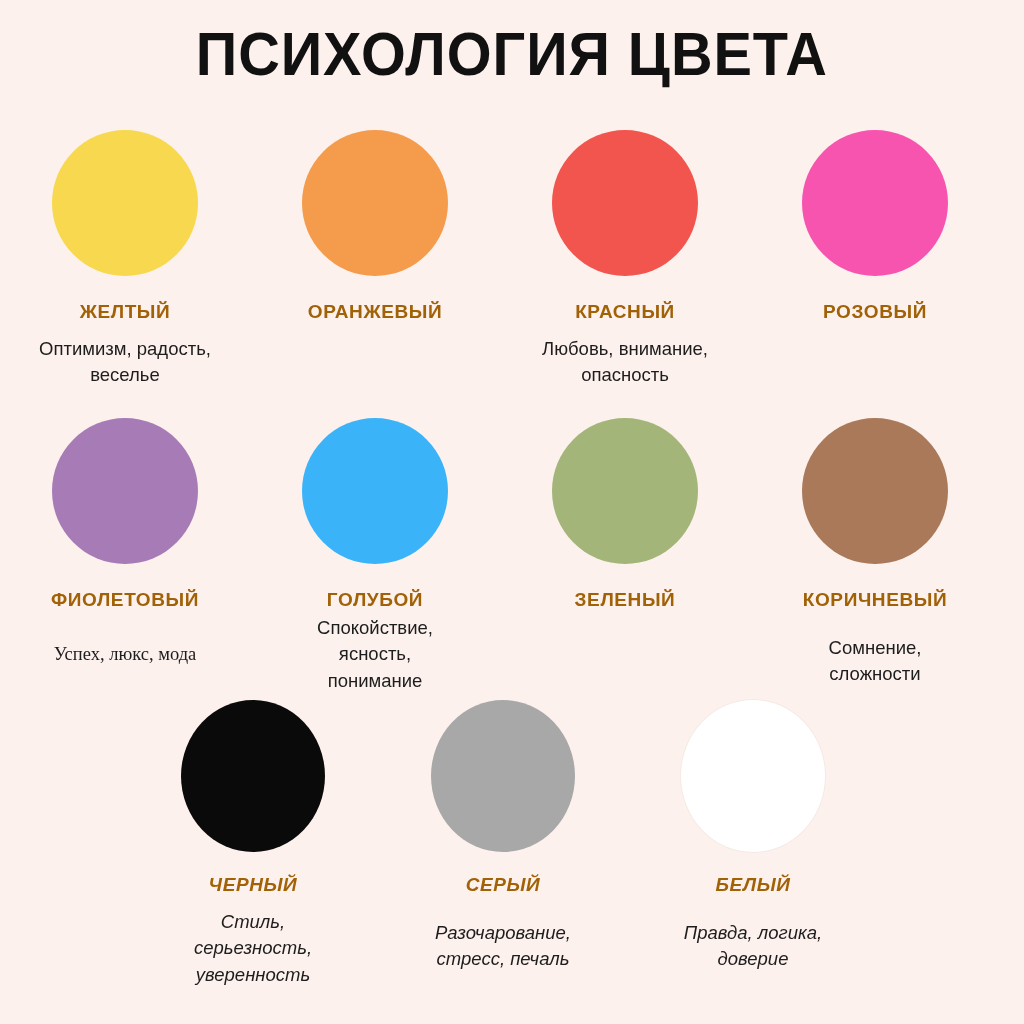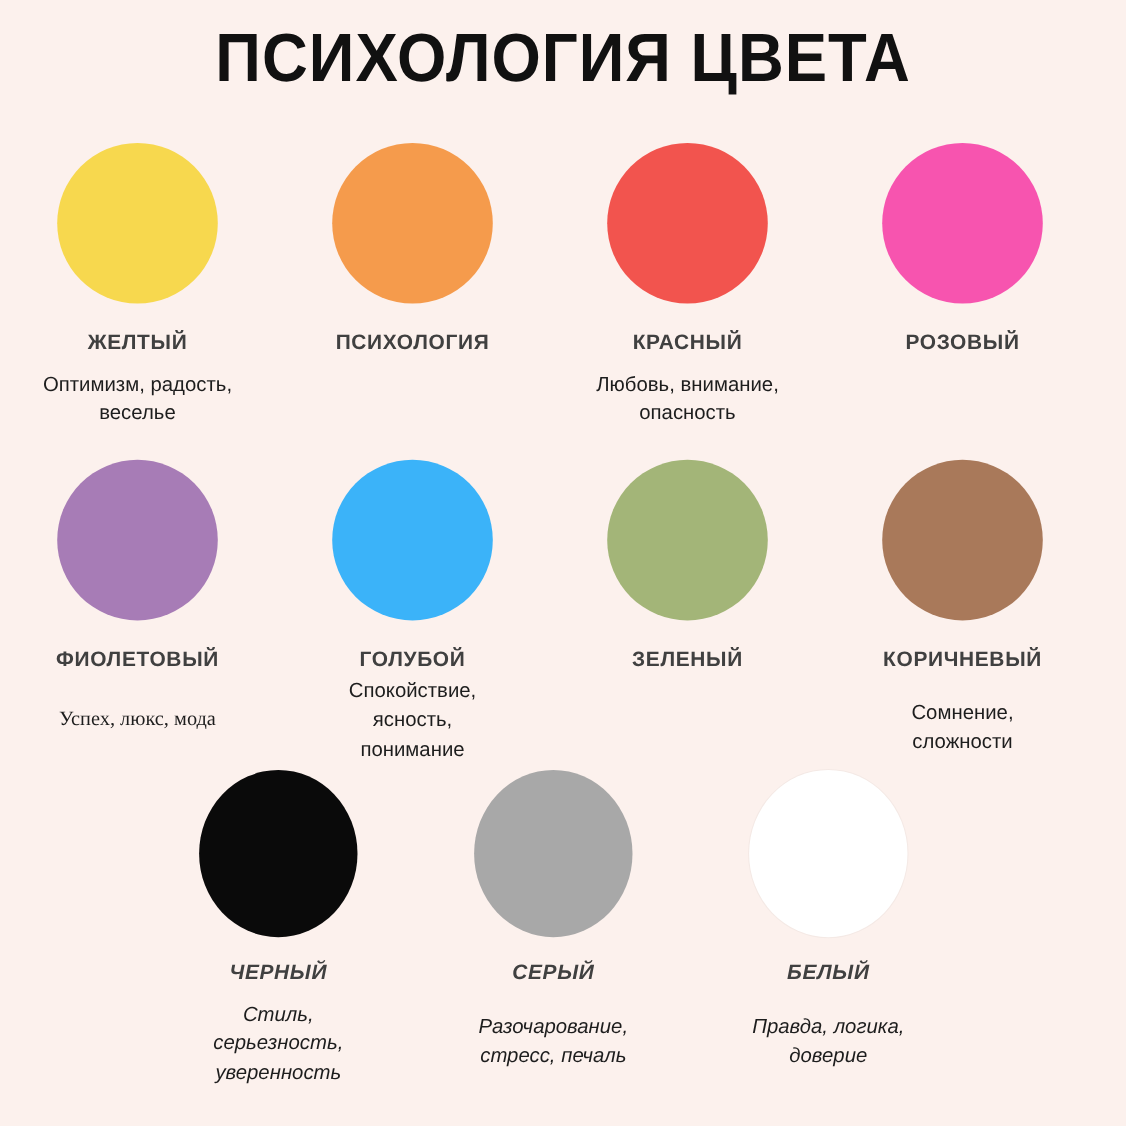--- a/index.html
+++ b/index.html
@@ -85,21 +85,21 @@
     width: 144px;
     height: 152px;
     border-radius: 50%;
     margin: 20px 0 0 0;
   }
 
   .color-name {
     font-weight: 700;
     font-size: 19px;
     letter-spacing: 0.6px;
-    color: #404040;
+    color: #a16207;
     text-align: center;
     white-space: nowrap;
   }
   .row-1 .color-name { margin-top: 25px; }
   .row-2 .color-name { margin-top: 25px; }
   .row-3 .color-name { margin-top: 22px; }
 
   .color-desc {
     font-size: 18.5px;
     line-height: 1.42;
@@ -132,21 +132,21 @@
   <div class="row row-1">
     <div class="cell">
       <div class="swatch" style="background-color: rgb(247, 216, 78);"></div>
       <div class="color-name">ЖЕЛТЫЙ</div>
       <div class="color-desc">Оптимизм, радость,
 веселье</div>
     </div>
 
     <div class="cell">
       <div class="swatch" style="background-color: rgb(245, 155, 76);"></div>
-      <div class="color-name">ПСИХОЛОГИЯ</div>
+      <div class="color-name">ОРАНЖЕВЫЙ</div>
     </div>
 
     <div class="cell">
       <div class="swatch" style="background-color: rgb(242, 84, 78);"></div>
       <div class="color-name">КРАСНЫЙ</div>
       <div class="color-desc">Любовь, внимание,
 опасность</div>
     </div>
 
     <div class="cell nudge-down">

